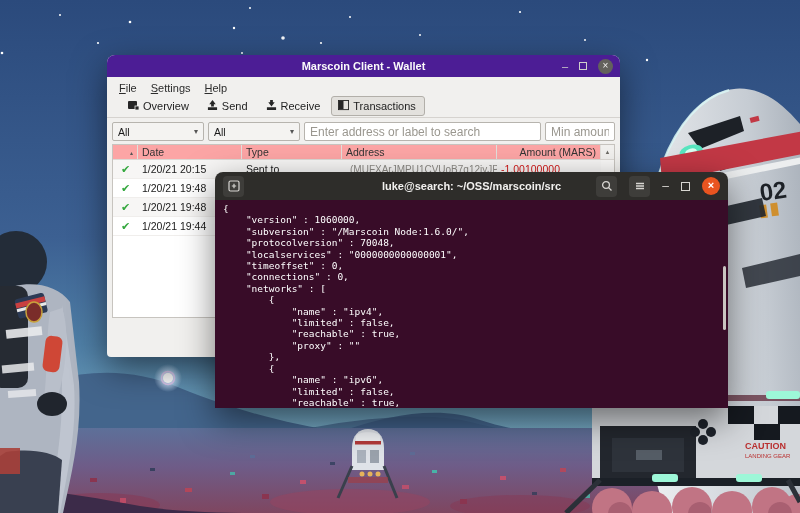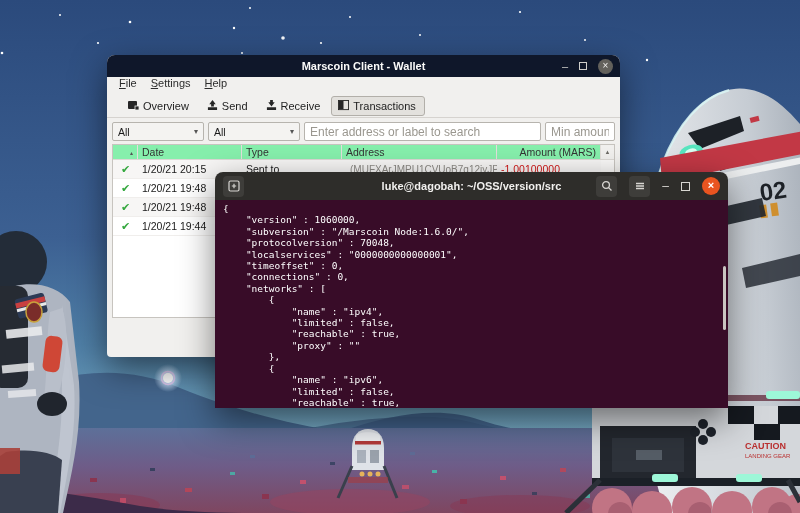--- a/index.html
+++ b/index.html
@@ -8,52 +8,52 @@
 
   
   #scene { position:absolute; inset:0; z-index:0; }
 
   
   .window { position:absolute; box-shadow:0 12px 34px rgba(0,0,0,.5); }
 
   
   #wallet { left:107px; top:55px; width:513px; height:302px; background:#f1f0ee;
             border-radius:8px 8px 4px 4px; z-index:10; }
-  .w-titlebar { height:22px; background:#0f172a; border-radius:8px 8px 0 0;
+  .w-titlebar { height:22px; background:#4c1d95; border-radius:8px 8px 0 0;
                 position:relative; display:flex; align-items:center; }
   .w-title { position:absolute; left:0; right:0; text-align:center; color:#fbfbfa;
              font-size:11px; font-weight:bold; line-height:22px; }
   .w-controls { position:absolute; right:7px; top:0; height:22px; display:flex;
                 align-items:center; gap:11px; }
   .wc-min { color:#cfcecb; font-size:11px; line-height:10px; }
   .wc-max { width:8px; height:8px; border:1px solid #cfcecb; }
   .wc-close { width:15px; height:15px; border-radius:50%; background:#63615c; color:#f1f0ee;
               font-size:10px; line-height:14px; text-align:center; }
-  .w-menubar { height:17px; display:flex; align-items:flex-start; padding-left:5px;
+  .w-menubar { height:17px; display:flex; align-items:flex-end; padding-left:5px;
                font-size:11px; color:#2c2c2c; }
   .w-menu-item { padding:0 7px; }
   .w-menu-item::first-letter { text-decoration:underline; }
   .w-toolbar { height:24px; display:flex; align-items:center; gap:2px; padding-left:14px;
                border-bottom:1px solid #d6d3cf; }
   .tb-btn { display:flex; align-items:center; gap:4px; font-size:11px; color:#1e1e1e;
             padding:2px 8px 2px 6px; border:1px solid transparent; border-radius:3px; height:20px; }
   .tb-btn.active { background:#e3e1dd; border-color:#b2afa9; }
   .tb-btn svg { display:block; }
   .w-filterrow { display:flex; align-items:center; gap:4px; padding:4px 5px 3px 5px; height:26px; }
   .combo { width:92px; height:19px; background:#f4f3f1; border:1px solid #b7b4ae; border-radius:2px;
            display:flex; align-items:center; font-size:10.5px; color:#1a1a1a; padding:0 5px; }
   .combo .caret { margin-left:auto; font-size:8px; color:#555; }
   .txt-input { height:19px; background:#fff; border:1px solid #b7b4ae; border-radius:2px;
                font-size:12px; padding:0 5px; color:#1a1a1a; font-family:"Liberation Sans",sans-serif; outline:none; }
   .txt-input::placeholder { color:#9a978f; }
   #search-input { flex:1; }
   #min-amount-input { width:70px; }
   .w-table { margin:0 5px; height:174px; background:#fff; border:1px solid #c7c4bf;
              display:flex; flex-direction:column; font-size:10.5px; }
-  .tbl-head { display:flex; height:15px; background:#86efac; border-bottom:1px solid #dcd9d5;
+  .tbl-head { display:flex; height:15px; background:#fca5a5; border-bottom:1px solid #dcd9d5;
               color:#333; align-items:center; }
   .tbl-head > div { border-right:1px solid #e2dfdb; height:100%; display:flex; align-items:center; padding:0 4px; }
   .col-status { width:25px; justify-content:flex-end; }
   .col-date { width:104px; }
   .col-type { width:100px; }
   .col-address { flex:1; }
   .col-amount { width:104px; justify-content:flex-end; text-align:right; }
   .col-rail { width:13px; border-right:none !important; justify-content:center; background:#f1f0ee;
               font-size:6px; color:#6b6964; }
   .sort-caret { font-size:6px; color:#555; }
@@ -376,21 +376,21 @@
 </div>
 
 <div id="terminal" class="window">
   <div class="t-header">
     <div class="t-btn">
       <svg width="12" height="12" viewBox="0 0 12 12">
           <rect x="1" y="1" width="10" height="10" rx="1.5" fill="none" stroke="#d8d6d2" stroke-width="1.2"></rect>
           <path d="M6,3.8 v4.4 M3.8,6 h4.4" stroke="#d8d6d2" stroke-width="1.2"></path>
         </svg>
     </div>
-    <div class="t-title">luke@dagobah: ~/OSS/version/src</div>
+    <div class="t-title">luke@search: ~/OSS/marscoin/src</div>
     <div class="t-right">
       <div class="t-btn">
         <svg width="12" height="12" viewBox="0 0 12 12">
             <circle cx="5" cy="5" r="3.4" fill="none" stroke="#d8d6d2" stroke-width="1.3"></circle>
             <path d="M7.6,7.6 L10.5,10.5" stroke="#d8d6d2" stroke-width="1.3"></path>
           </svg>
       </div>
       <div class="t-btn">
         <svg width="12" height="12" viewBox="0 0 12 12">
             <path d="M2,3.5 h8 M2,6 h8 M2,8.5 h8" stroke="#d8d6d2" stroke-width="1.3"></path>

